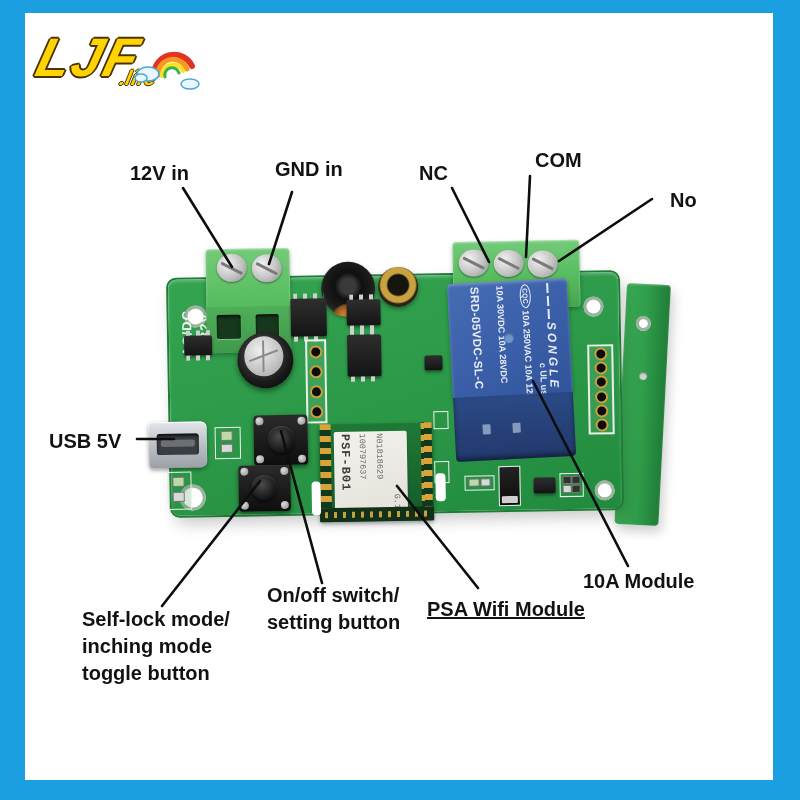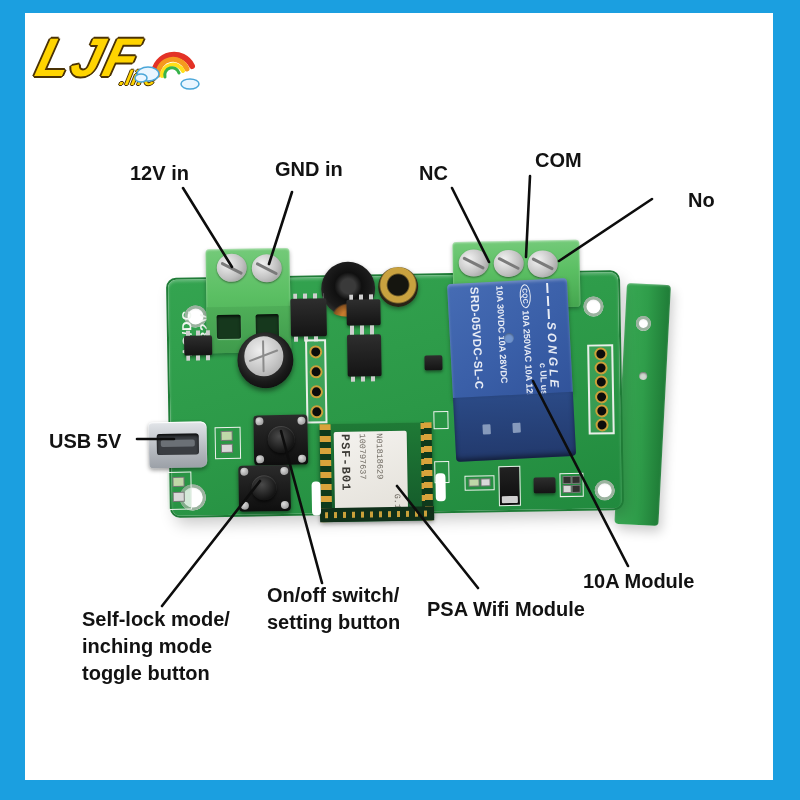--- a/index.html
+++ b/index.html
@@ -283,28 +283,28 @@
     <line x1="281" y1="431" x2="322" y2="583"></line>
     <line x1="397" y1="486" x2="478" y2="588"></line>
     <line x1="533" y1="381" x2="628" y2="566"></line>
   </g>
 </svg>
 
 <div class="abs lbl" style="left:130px;top:160px;">12V in</div>
 <div class="abs lbl" style="left:275px;top:156px;">GND in</div>
 <div class="abs lbl" style="left:419px;top:160px;">NC</div>
 <div class="abs lbl" style="left:535px;top:147px;">COM</div>
-<div class="abs lbl" style="left:688px;top:187px;">No</div>
+<div class="abs lbl" style="left:670px;top:187px;">No</div>
 <div class="abs lbl" style="left:49px;top:428px;">USB 5V</div>
 <div class="abs lbl" style="left:82px;top:606px;">Self-lock mode/
 inching mode
 toggle button</div>
 <div class="abs lbl" style="left:267px;top:582px;">On/off switch/
 setting button</div>
-<div class="abs lbl" style="left:427px;top:596px;">PSA Wifi Module</div>
+<div class="abs lbl" style="left:427px;top:596px;text-decoration:underline;">PSA Wifi Module</div>
 <div class="abs lbl" style="left:583px;top:568px;">10A Module</div>
 
 <div class="abs logo">
   <div class="abs logo-main">LJF</div>
   <div class="abs logo-suffix">.life</div>
   <svg class="abs logo-rainbow" width="74" height="56" viewBox="0 0 74 56">
     <g fill="none" stroke-linecap="round">
       <path d="M22 38 A20 20 0 0 1 60 30" stroke="#e33226" stroke-width="6"></path>
       <path d="M26 39 A15 15 0 0 1 55 33" stroke="#f59a1e" stroke-width="5"></path>
       <path d="M30 40 A11 11 0 0 1 51 35" stroke="#ffe01a" stroke-width="4"></path>

